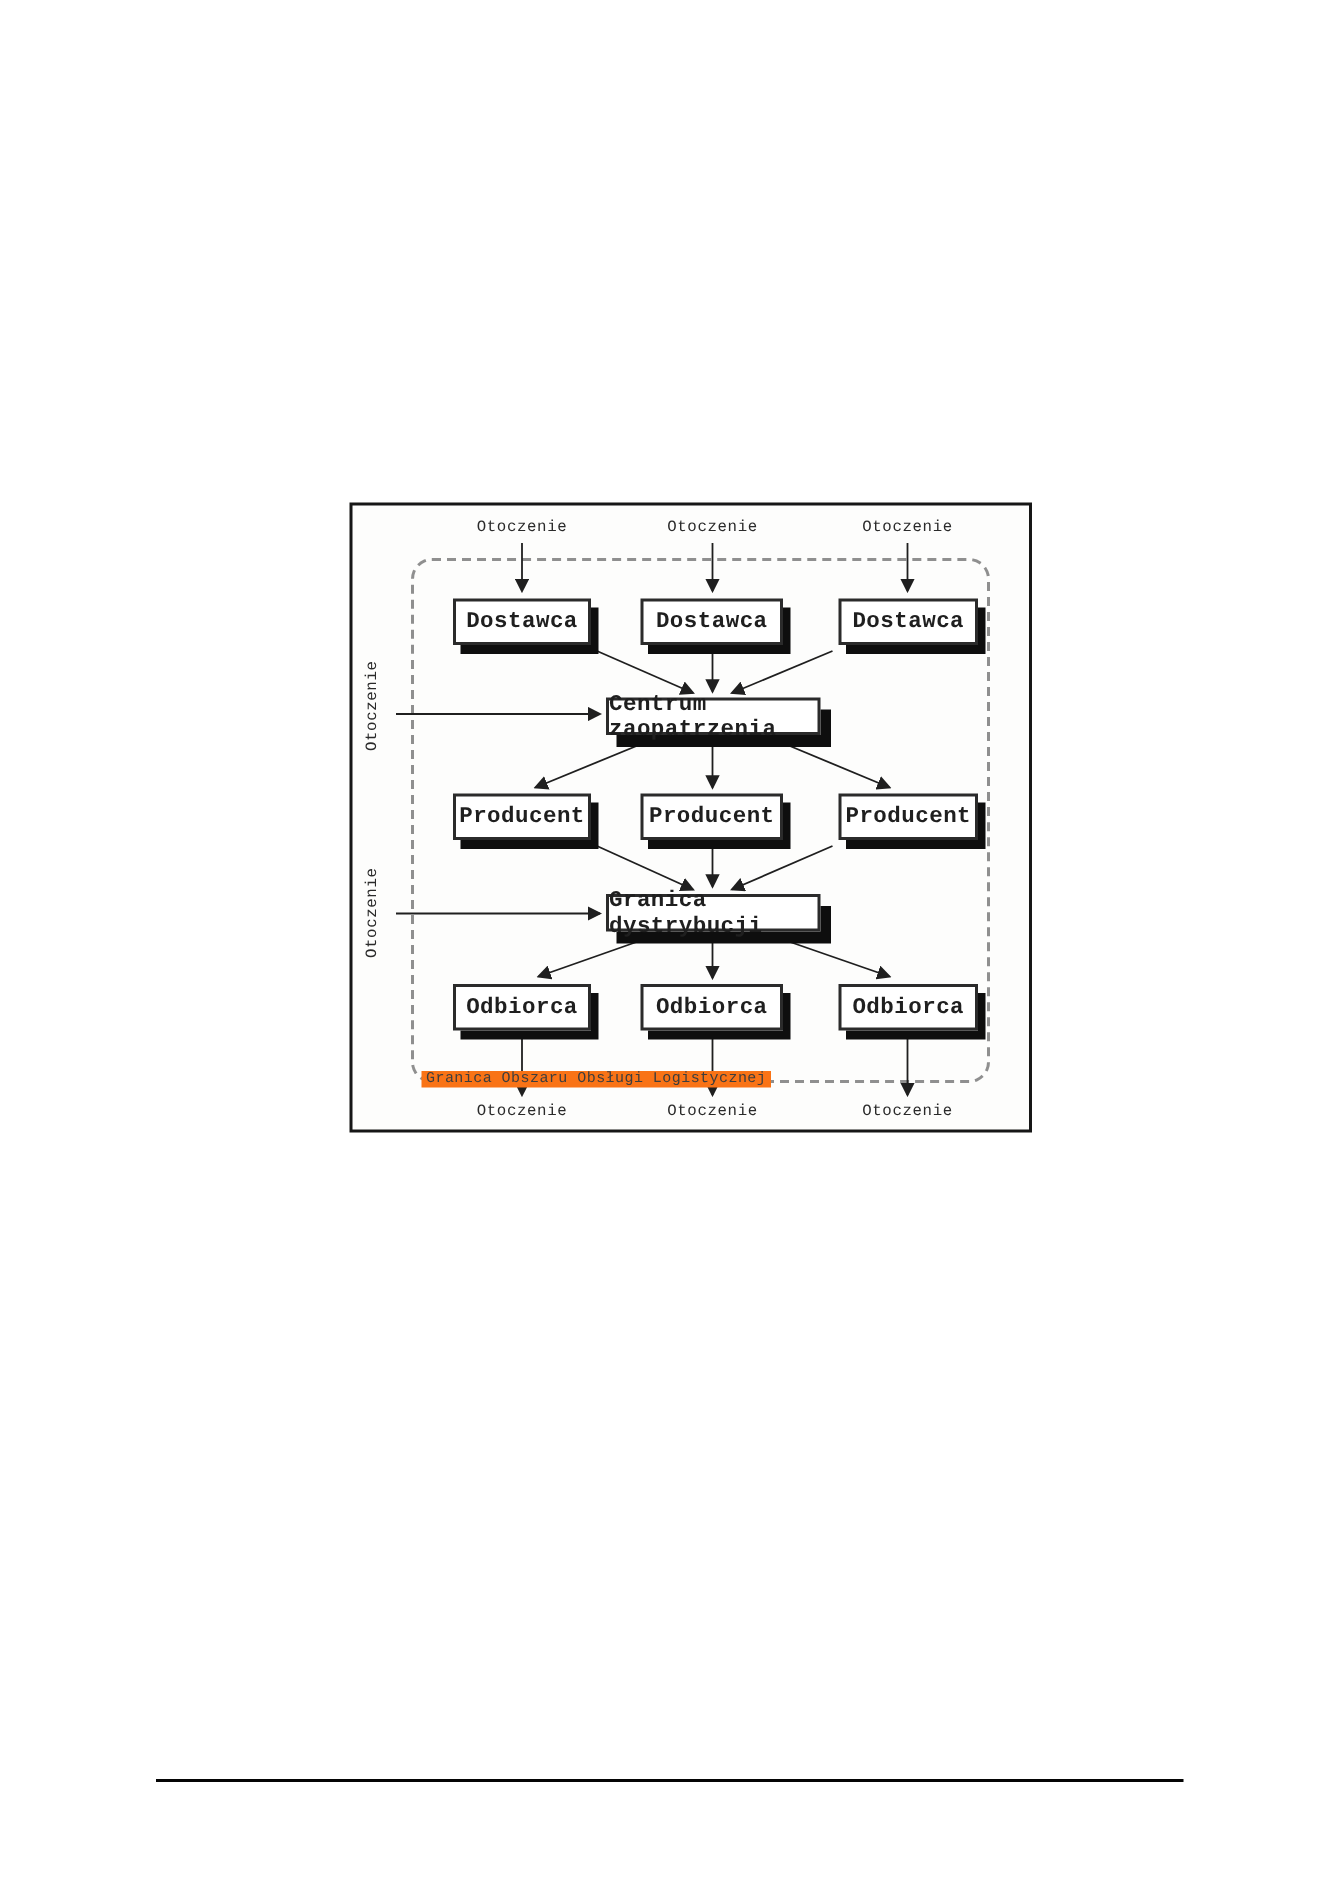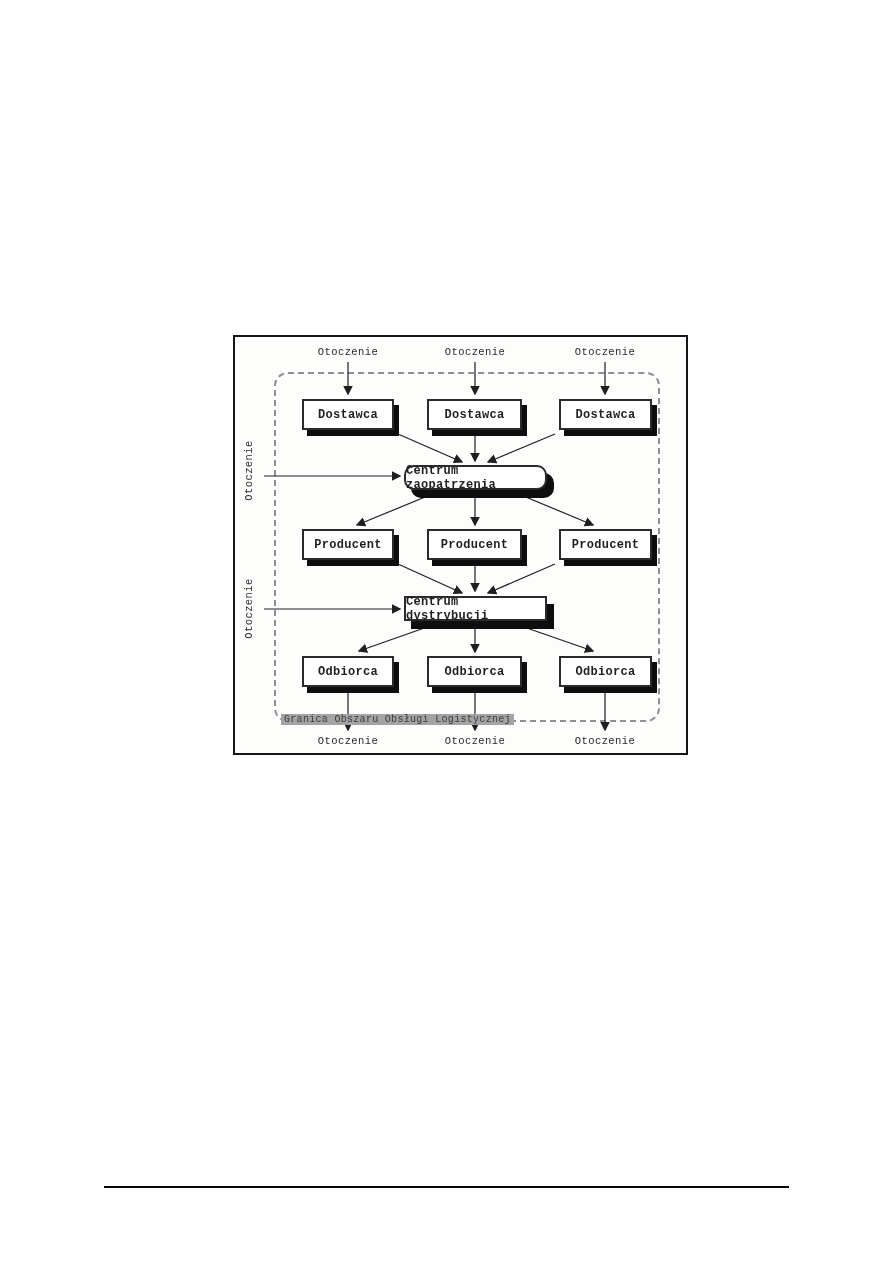--- a/index.html
+++ b/index.html
@@ -9,30 +9,30 @@
   .diagram{position:absolute;left:233px;top:335px;width:455px;height:420px;
            border:2px solid #161616;background:#fdfdfc;box-sizing:border-box;}
 
   .dashed-boundary{position:absolute;left:39px;top:35px;width:386px;height:350px;
                    border:2px dashed #8f8f8f;border-radius:14px;box-sizing:border-box;}
 
   .arrows{position:absolute;left:0;top:0;width:455px;height:420px;}
 
   .node{position:absolute;background:#ffffff;border:2px solid #2b2b2b;
         box-shadow:5px 6px 0 #0e0e0e;display:flex;align-items:center;justify-content:center;
-        font-size:12px;font-weight:bold;color:#1f1f1f;letter-spacing:.3px;box-sizing:border-box;}
+        font-size:15px;font-weight:bold;color:#1f1f1f;letter-spacing:.3px;box-sizing:border-box;}
   .node.center{box-shadow:7px 8px 0 #0e0e0e;}
 
   .env{position:absolute;width:80px;text-align:center;font-size:10.5px;color:#2a2a2a;
        letter-spacing:.4px;}
   .env-left{position:absolute;width:64px;height:13px;text-align:center;font-size:10.5px;
             color:#2a2a2a;transform:rotate(-90deg);letter-spacing:.4px;}
 
   .boundary-label{position:absolute;left:46px;top:377px;font-size:10px;color:#3d3d3d;
-                  background:#a3a3a3;padding:0 3px;letter-spacing:.3px;white-space:nowrap;z-index:2;}
+                  background:#f97316;padding:0 3px;letter-spacing:.3px;white-space:nowrap;z-index:2;}
 
   .footer-rule{position:absolute;left:104px;top:1186px;width:685px;height:2px;background:#050505;}
 </style>
 </head>
 <body>
 
 <div class="page">
 
   <div class="diagram">
 
@@ -77,30 +77,30 @@
     </svg>
 
     <div class="env" style="left:73px;top:9px;">Otoczenie</div>
     <div class="env" style="left:200px;top:9px;">Otoczenie</div>
     <div class="env" style="left:330px;top:9px;">Otoczenie</div>
 
     <div class="node" style="left:67px;top:62px;width:92px;height:31px;">Dostawca</div>
     <div class="node" style="left:192px;top:62px;width:95px;height:31px;">Dostawca</div>
     <div class="node" style="left:324px;top:62px;width:93px;height:31px;">Dostawca</div>
 
-    <div class="node center" style="left:169px;top:128px;width:143px;height:25px;border-radius:10px;">Centrum zaopatrzenia</div>
+    <div class="node center" style="left:169px;top:128px;width:143px;height:25px;">Centrum zaopatrzenia</div>
 
     <div class="env-left" style="left:-18px;top:127px;">Otoczenie</div>
     <div class="env-left" style="left:-18px;top:265px;">Otoczenie</div>
 
     <div class="node" style="left:67px;top:192px;width:92px;height:31px;">Producent</div>
     <div class="node" style="left:192px;top:192px;width:95px;height:31px;">Producent</div>
     <div class="node" style="left:324px;top:192px;width:93px;height:31px;">Producent</div>
 
-    <div class="node center" style="left:169px;top:259px;width:143px;height:25px;">Centrum dystrybucji</div>
+    <div class="node center" style="left:169px;top:259px;width:143px;height:25px;">Granica dystrybucji</div>
 
     <div class="node" style="left:67px;top:319px;width:92px;height:31px;">Odbiorca</div>
     <div class="node" style="left:192px;top:319px;width:95px;height:31px;">Odbiorca</div>
     <div class="node" style="left:324px;top:319px;width:93px;height:31px;">Odbiorca</div>
 
     <div class="boundary-label">Granica Obszaru Obsługi Logistycznej</div>
 
     <div class="env" style="left:73px;top:398px;">Otoczenie</div>
     <div class="env" style="left:200px;top:398px;">Otoczenie</div>
     <div class="env" style="left:330px;top:398px;">Otoczenie</div>

